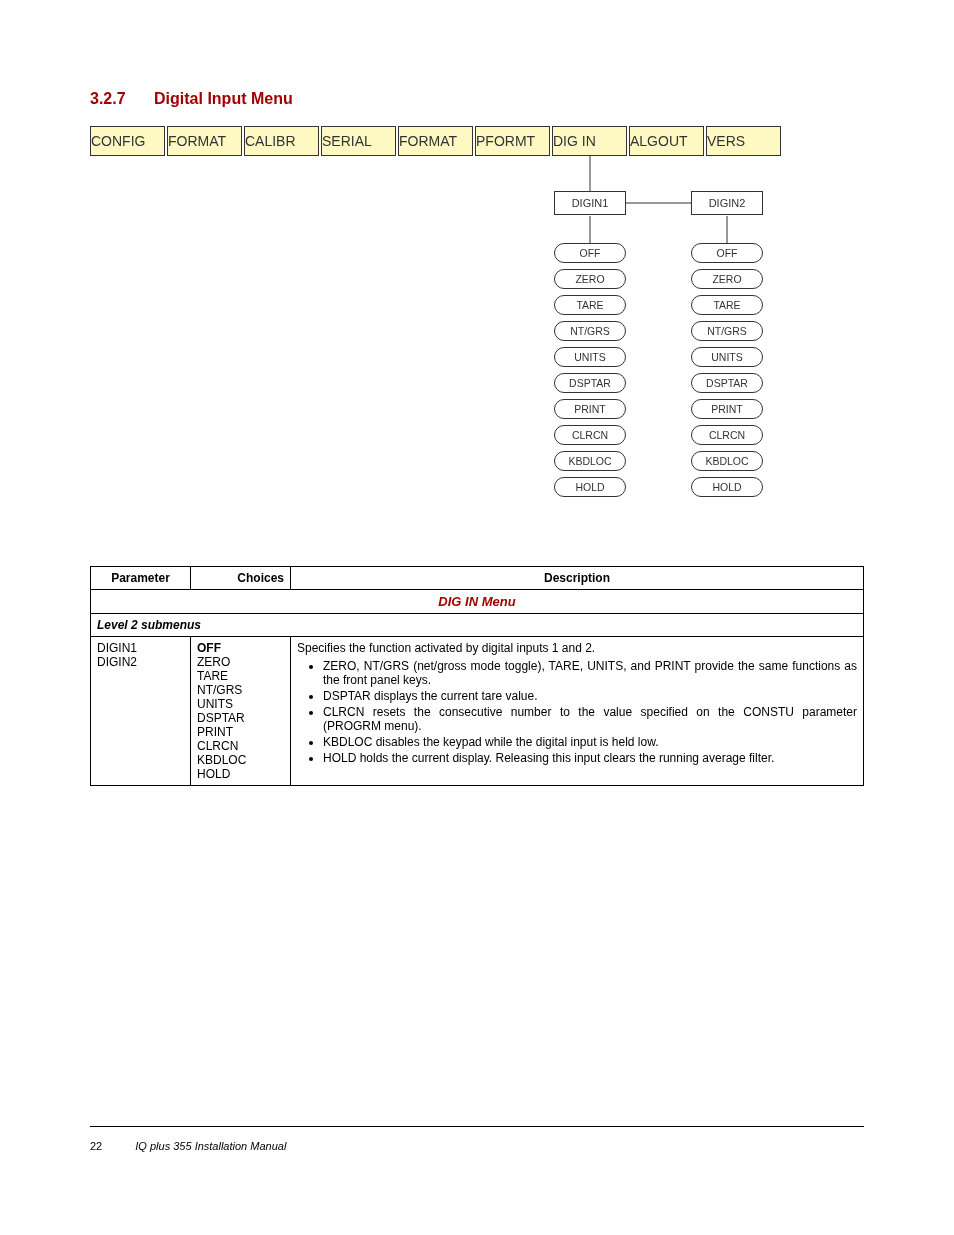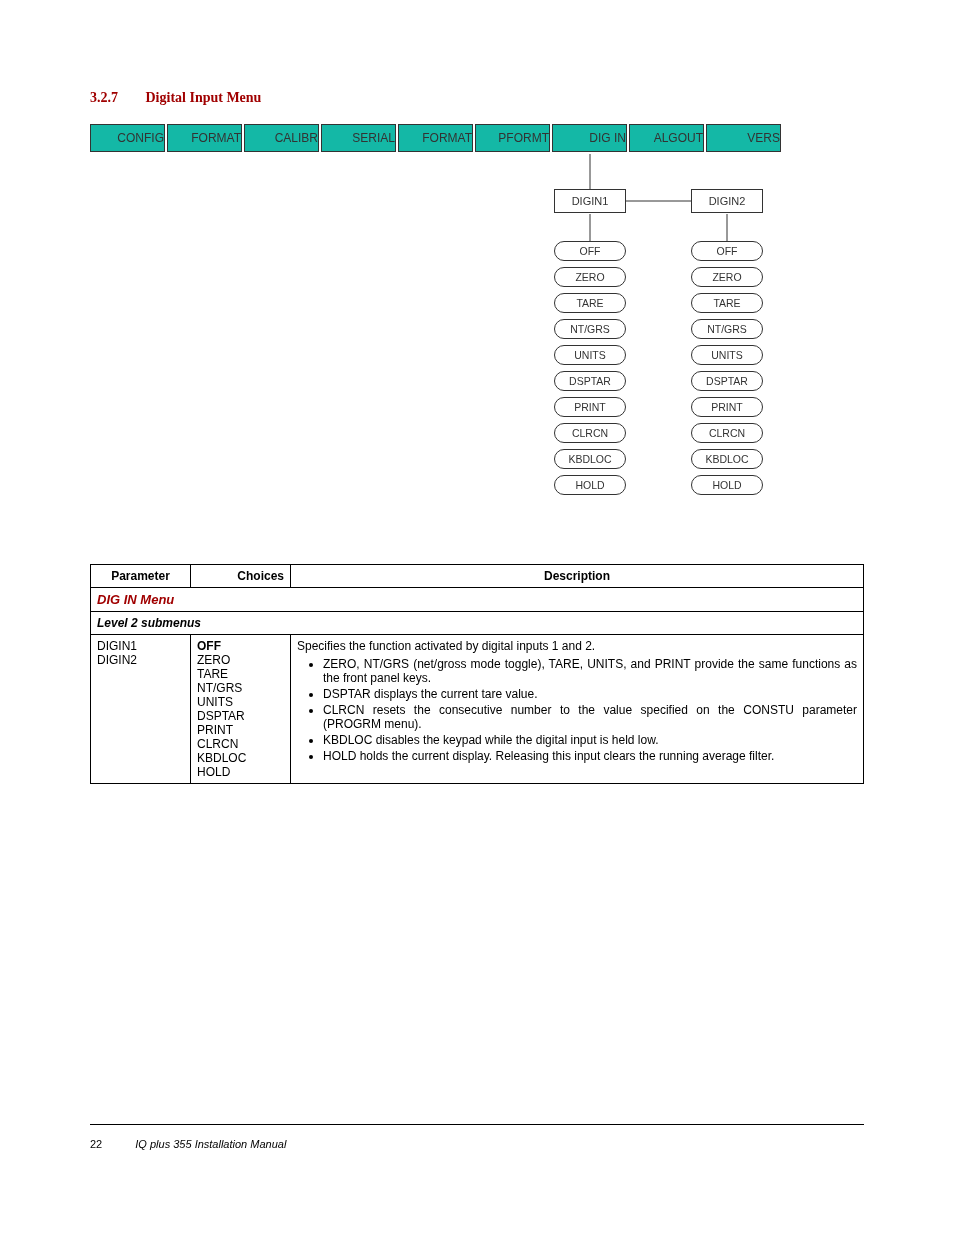--- a/index.html
+++ b/index.html
@@ -7,46 +7,46 @@
     margin: 0;
     padding: 0;
     font-family: Arial, Helvetica, sans-serif;
     background: #fff;
     width: 954px;
   }
   .page {
     padding: 90px 90px 30px 90px;
   }
   .section-heading {
-    font-family: Liberation Serif, serif;
-    font-weight: bold;
-    font-size: 14px;
+    font-family: Liberation Sans, sans-serif;
+    font-weight: bold;
+    font-size: 16px;
     color: #a00000;
     margin-bottom: 18px;
   }
   .section-num {
     display: inline-block;
     margin-right: 24px;
   }
 
   
   .menu-diagram { position: relative; height: 400px; }
 
   .top-row {
     display: flex;
     gap: 0;
   }
   .menu-box {
     border: 1px solid #333;
-    text-align: right;
-    font-size: 12px;
+    text-align: left;
+    font-size: 14px;
     color: #333;
     padding: 6px 0;
     width: 75px;
-    background: #14b8a6;
+    background: #fef9c3;
   }
   .top-row .menu-box + .menu-box { margin-left: 2px; }
 
   .sub-box {
     position: absolute;
     border: 1px solid #333;
     text-align: center;
     font-size: 11px;
     color: #333;
     padding: 5px 0;
@@ -79,20 +79,21 @@
     border: 1px solid #000;
     padding: 4px 6px;
     vertical-align: top;
     text-align: left;
   }
   .param-table .title-row td {
     font-weight: bold;
     font-style: italic;
     color: #a00000;
     font-size: 13px;
+    text-align: center;
   }
   .param-table thead th {
     text-align: center;
     font-weight: bold;
   }
   .param-table .subhead td {
     font-weight: bold;
     font-style: italic;
     margin-left: 44px;
   }

